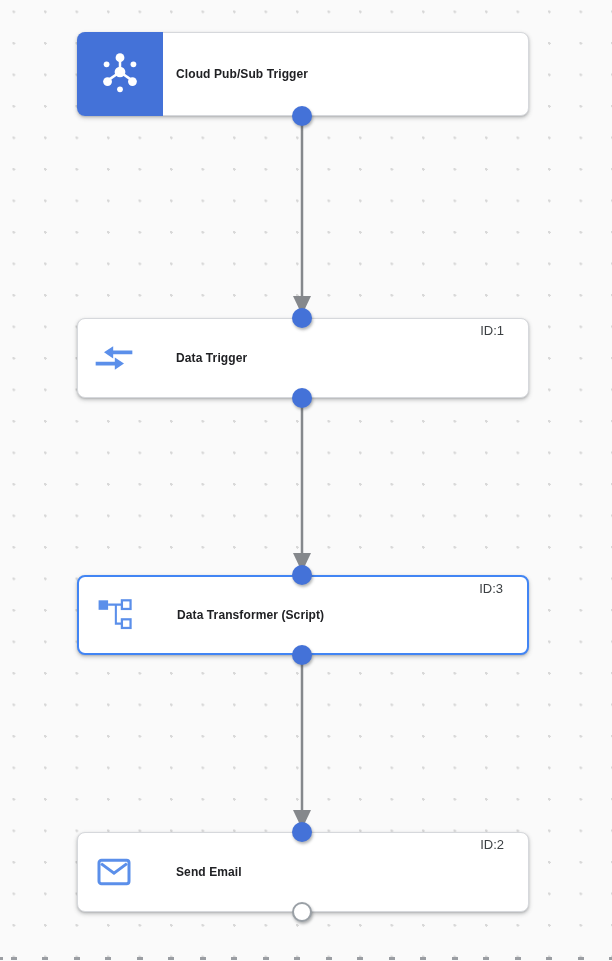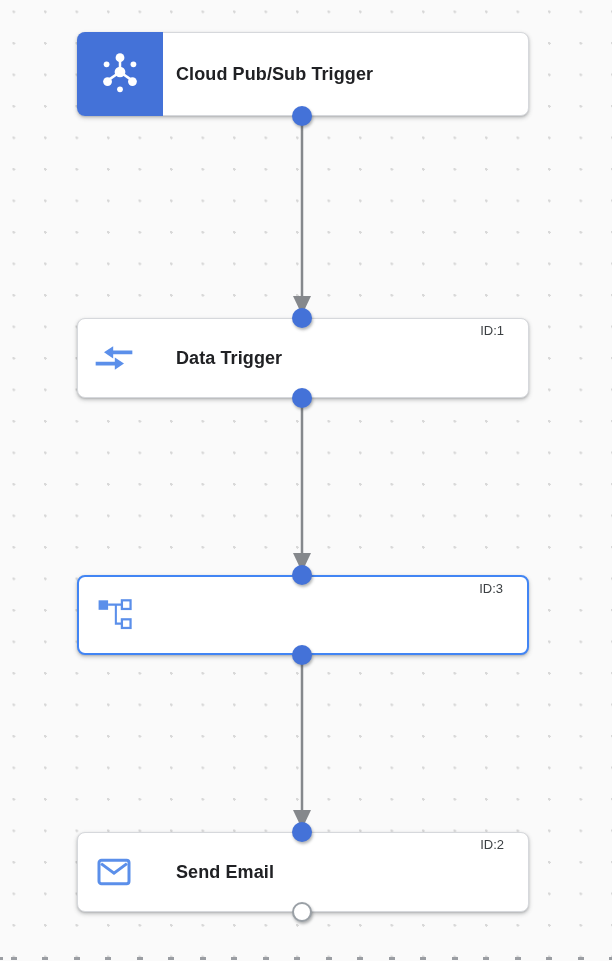--- a/index.html
+++ b/index.html
@@ -24,21 +24,21 @@
   }
   .edges-layer{position:absolute; left:0; top:0; z-index:1;}
   .node{
     position:absolute; left:77px; width:452px; height:80px; box-sizing:border-box;
     background:var(--node-bg); border:1px solid var(--node-border); border-radius:8px;
     box-shadow:0 2px 4px rgba(60,64,67,.28), 0 1px 2px rgba(60,64,67,.18);
     display:flex; align-items:center; z-index:2;
   }
   .node.selected{border:2px solid var(--selected-border);}
   .node .title{
-    margin-left:98px; font-size:18px; font-weight:700; color:var(--title-text);
+    margin-left:98px; font-size:12px; font-weight:700; color:var(--title-text);
     letter-spacing:.1px; white-space:nowrap;
   }
   .node .badge{
     position:absolute; top:4px; right:24px; font-size:13px; font-weight:400;
     color:var(--badge-text);
     text-align:center;
   }
   .icon-slot{
     position:absolute; left:15px; top:0; bottom:0; width:42px;
     display:flex; align-items:center; justify-content:center;
@@ -128,20 +128,21 @@
 
   <div class="node selected" id="node-transformer">
     <div class="icon-slot">
       <svg width="38" height="38" viewBox="0 0 44 44">
         <rect class="ic-blue-fill" x="3" y="5" width="11" height="11"></rect>
         <rect class="ic-blue-stroke" stroke-width="2.6" x="30" y="5" width="10" height="10"></rect>
         <rect class="ic-blue-stroke" stroke-width="2.6" x="30" y="27" width="10" height="10"></rect>
         <path class="ic-blue-stroke" stroke-width="2.4" d="M14 10 H30 M23 10 V32 H30"></path>
       </svg>
     </div>
+    <span class="title">Data Transformer (Script)</span>
     <span class="badge">ID:3</span>
   </div>
   <div class="port" style="top:565px"></div>
   <div class="port" style="top:645px"></div>
 
   <div class="node" id="node-sendemail">
     <div class="icon-slot">
       <svg width="40" height="40" viewBox="0 0 48 48">
         <rect class="ic-blue-stroke" stroke-width="3.6" x="6" y="10" width="36" height="28" rx="3"></rect>
         <path class="ic-blue-stroke" stroke-width="3.6" d="M8.5 14 L24 25.5 L39.5 14"></path>

